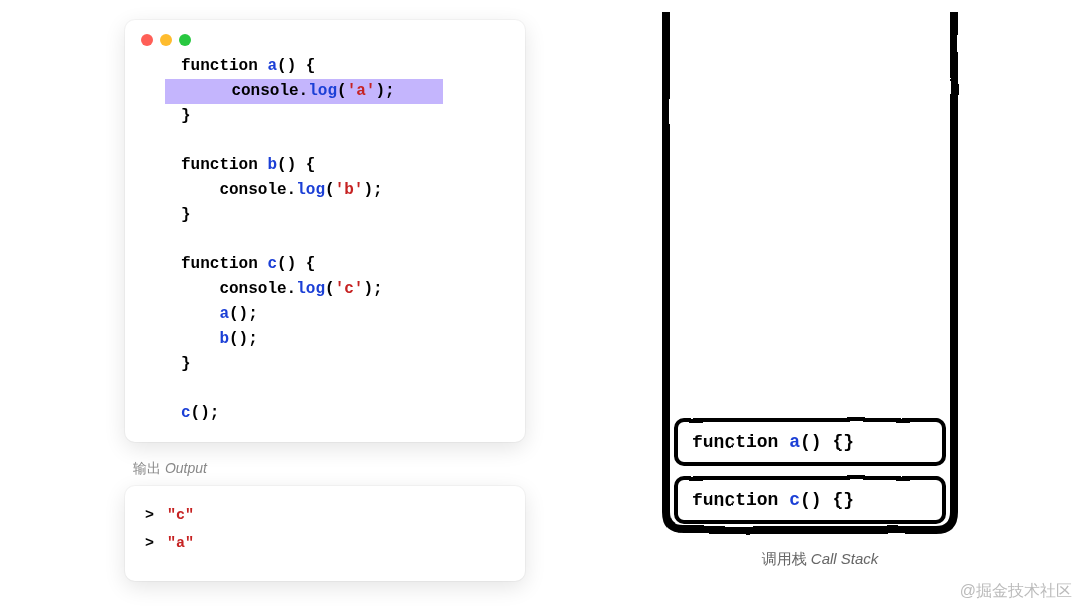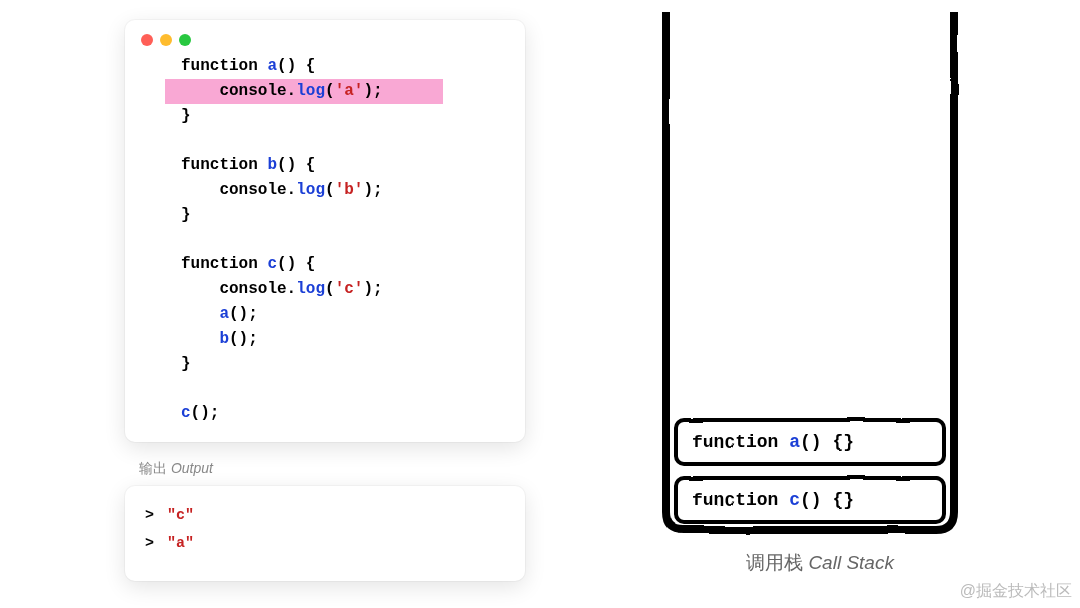--- a/index.html
+++ b/index.html
@@ -35,38 +35,38 @@
   .dot.green { background: #28c840; }
   .code-body {
     font-size: 16px;
     font-weight: bold;
     line-height: 1.55;
     white-space: pre;
     color: #000;
   }
   .code-line { padding: 0 0 0 56px; }
   .code-line.hl {
-    background: #f9a8d4;
+    background: #c4b5fd;
     margin-left: 40px;
-    padding-left: 16px;
+    padding-left: 28px;
     padding-right: 12px;
     width: fit-content;
     min-width: 278px;
   }
   .kw { color: #000; }
   .fn { color: #1b3fd6; font-weight: bold; }
   .method { color: #1b3fd6; }
   .punct { color: #000; }
   .str { color: #c62222; }
 
   .section-label {
     font-family: -apple-system, "Helvetica Neue", Arial, sans-serif;
     color: #888;
     font-size: 14px;
-    margin: 4px 0 8px 14px;
+    margin: 4px 0 8px 8px;
   }
   .section-label .en { font-style: italic; }
 
   .output-window {
     background: #fff;
     border-radius: 10px;
     box-shadow: 0 6px 22px rgba(0,0,0,0.11), 0 0 0 1px rgba(0,0,0,0.03);
     padding: 16px 20px 24px 20px;
     font-size: 15px;
     font-weight: bold;
@@ -108,21 +108,21 @@
     font-weight: bold;
     white-space: pre;
     text-align: left;
     filter: url(#rough);
   }
   .stack-label {
     margin-top: 14px;
     text-align: center;
     font-family: -apple-system, "Helvetica Neue", Arial, sans-serif;
     color: #666;
-    font-size: 19px;
+    font-size: 15px;
   }
   .stack-label .en { font-style: italic; }
 
   .watermark {
     position: absolute;
     right: 8px;
     bottom: 6px;
     font-family: -apple-system, Arial, sans-serif;
     font-size: 16px;
     color: #bbb;

